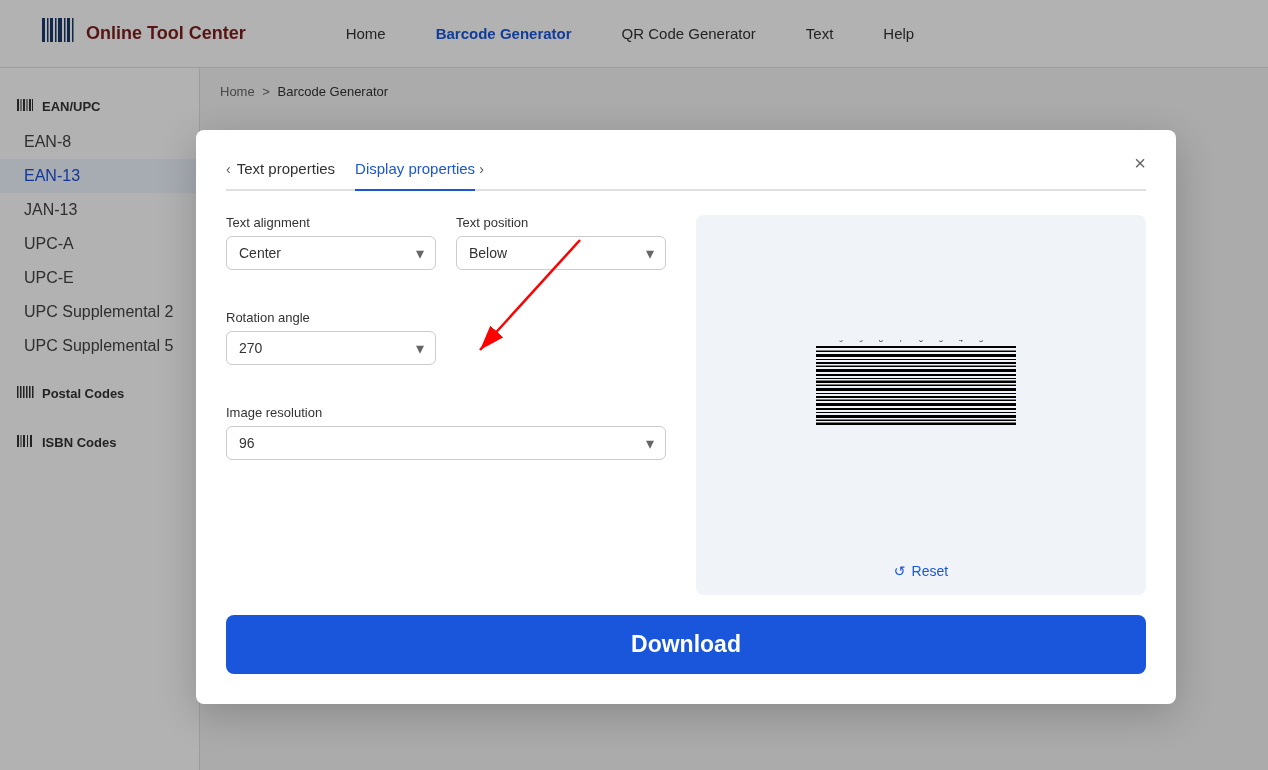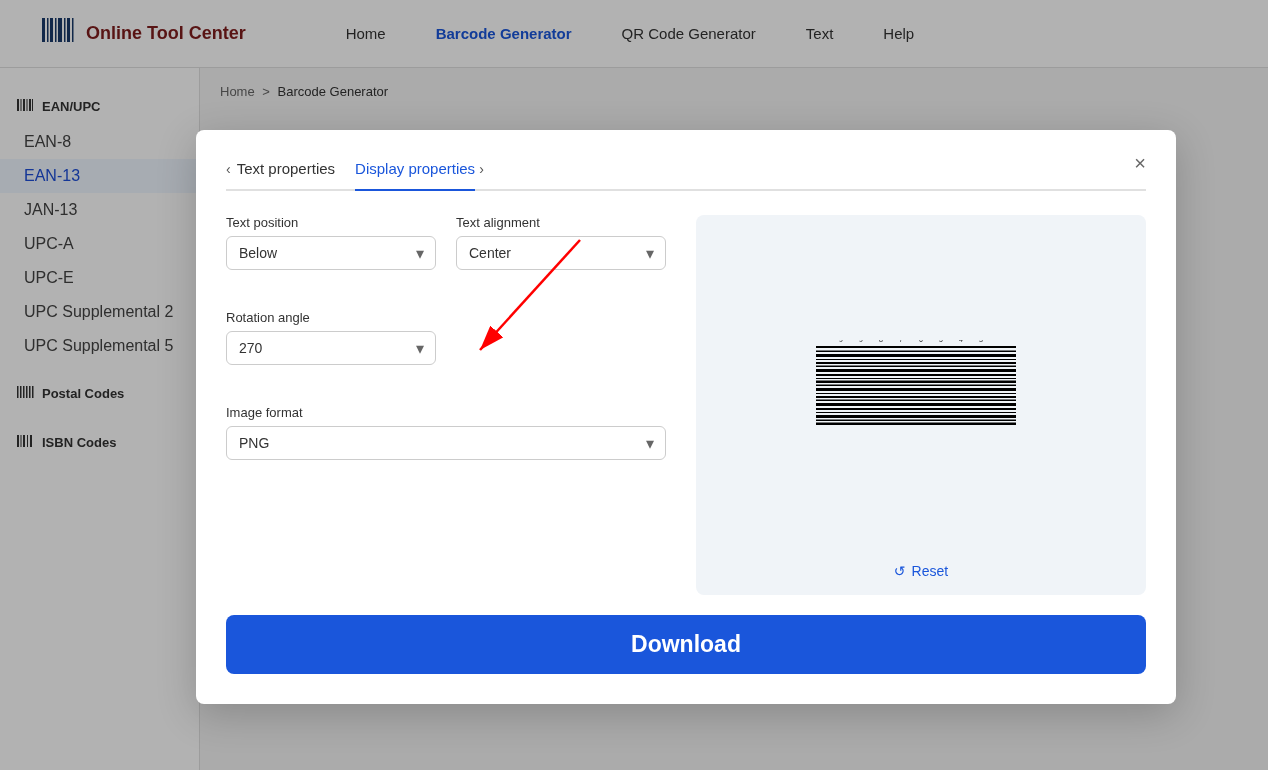--- a/index.html
+++ b/index.html
@@ -175,67 +175,67 @@
     <span class="chevron" style="margin-left:4px;color:#555;font-size:14px;">›</span>
     <button class="modal-close">×</button>
   </div>
 
   
   <div class="modal-body">
 
     <div class="modal-form">
       <div class="form-row-2col">
         <div class="form-row">
+          <label class="form-label">Text alignment</label>
+          <div class="select-wrapper">
+            <select>
+              <option>Center</option>
+              <option>Left</option>
+              <option>Right</option>
+            </select>
+          </div>
+        </div>
+        <div class="form-row">
           <label class="form-label">Text position</label>
           <div class="select-wrapper">
             <select>
               <option>Below</option>
               <option>Above</option>
               <option>None</option>
-            </select>
-          </div>
-        </div>
-        <div class="form-row">
-          <label class="form-label">Text alignment</label>
-          <div class="select-wrapper">
-            <select>
-              <option>Center</option>
-              <option>Left</option>
-              <option>Right</option>
             </select>
           </div>
         </div>
       </div>
 
       <div class="form-row-2col">
         <div class="form-row">
           <label class="form-label">Rotation angle</label>
           <div class="select-wrapper">
             <select>
               <option>0</option>
               <option>90</option>
               <option>180</option>
               <option selected="">270</option>
             </select>
           </div>
         </div>
       </div>
 
-
       <div class="form-row">
-        <label class="form-label">Image format</label>
+        <label class="form-label">Image resolution</label>
         <div class="select-wrapper">
           <select>
-            <option selected="">PNG</option>
-            <option>JPG</option>
-            <option>SVG</option>
-            <option>BMP</option>
+            <option>72</option>
+            <option selected="">96</option>
+            <option>150</option>
+            <option>300</option>
           </select>
         </div>
       </div>
+
     </div>
 
     <div class="modal-preview">
       <div class="barcode-container">
         <div class="barcode-rotated">
           <svg width="90" height="220" viewBox="0 0 90 220">
 
             <rect x="5" y="5" width="2.5" height="200" fill="black"></rect>
             <rect x="9" y="5" width="1.5" height="200" fill="black"></rect>
             <rect x="12" y="5" width="3" height="200" fill="black"></rect>

